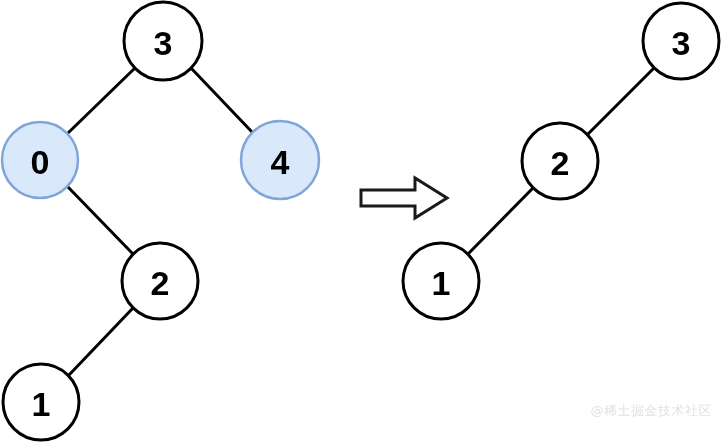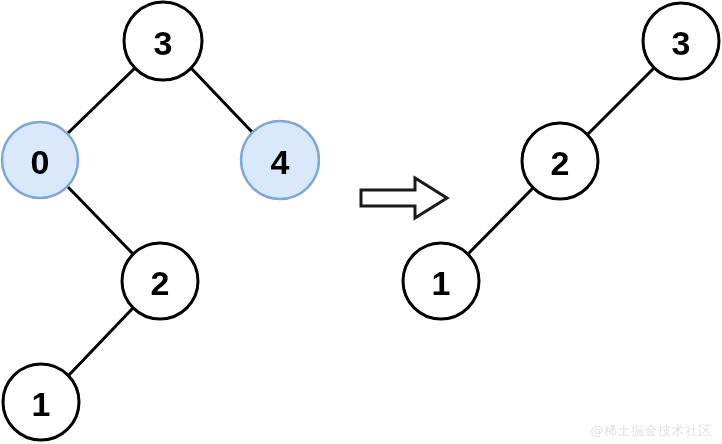--- a/index.html
+++ b/index.html
@@ -33,21 +33,21 @@
     font-weight: bold;
     font-size: 34px;
     fill: #000000;
     text-anchor: middle;
     dominant-baseline: central;
     user-select: none;
   }
   .watermark {
     position: absolute;
     right: 10px;
-    bottom: 4px;
+    bottom: 24px;
     font-family: "DejaVu Sans", sans-serif;
     font-size: 13px;
     color: #e2e2e2;
     letter-spacing: 0.5px;
     white-space: nowrap;
     user-select: none;
   }
 </style>
 </head>
 <body>

